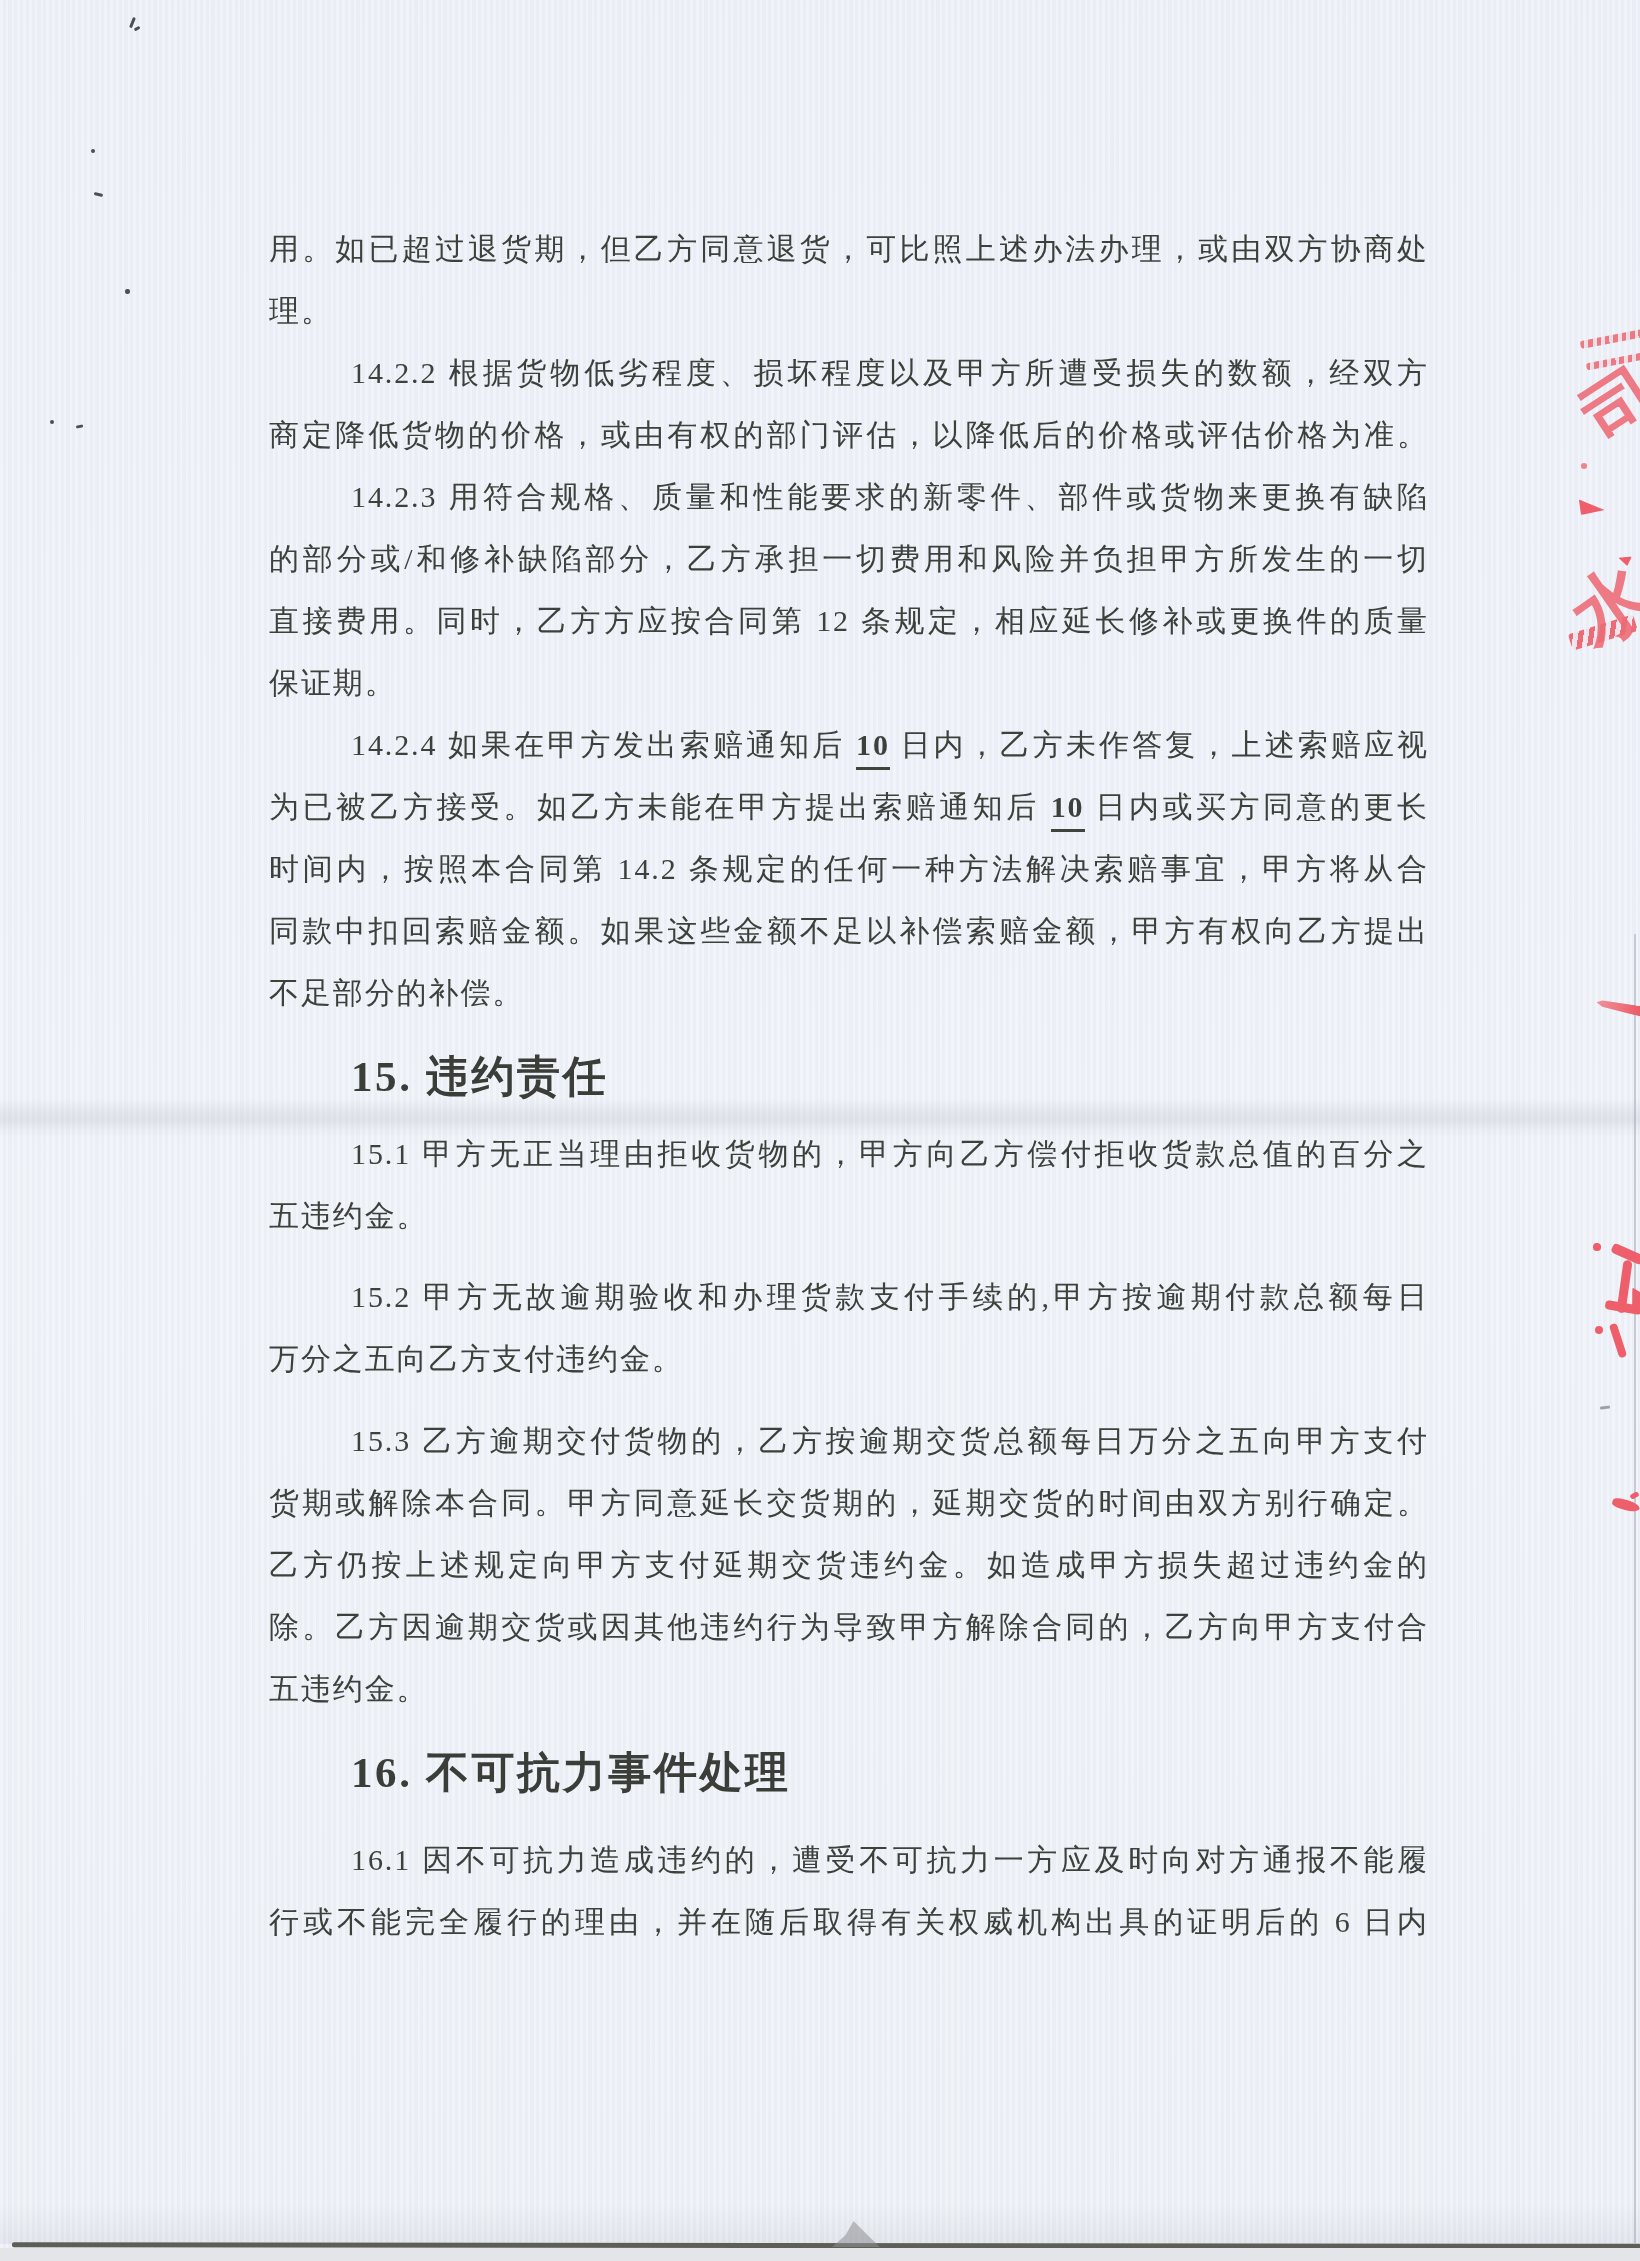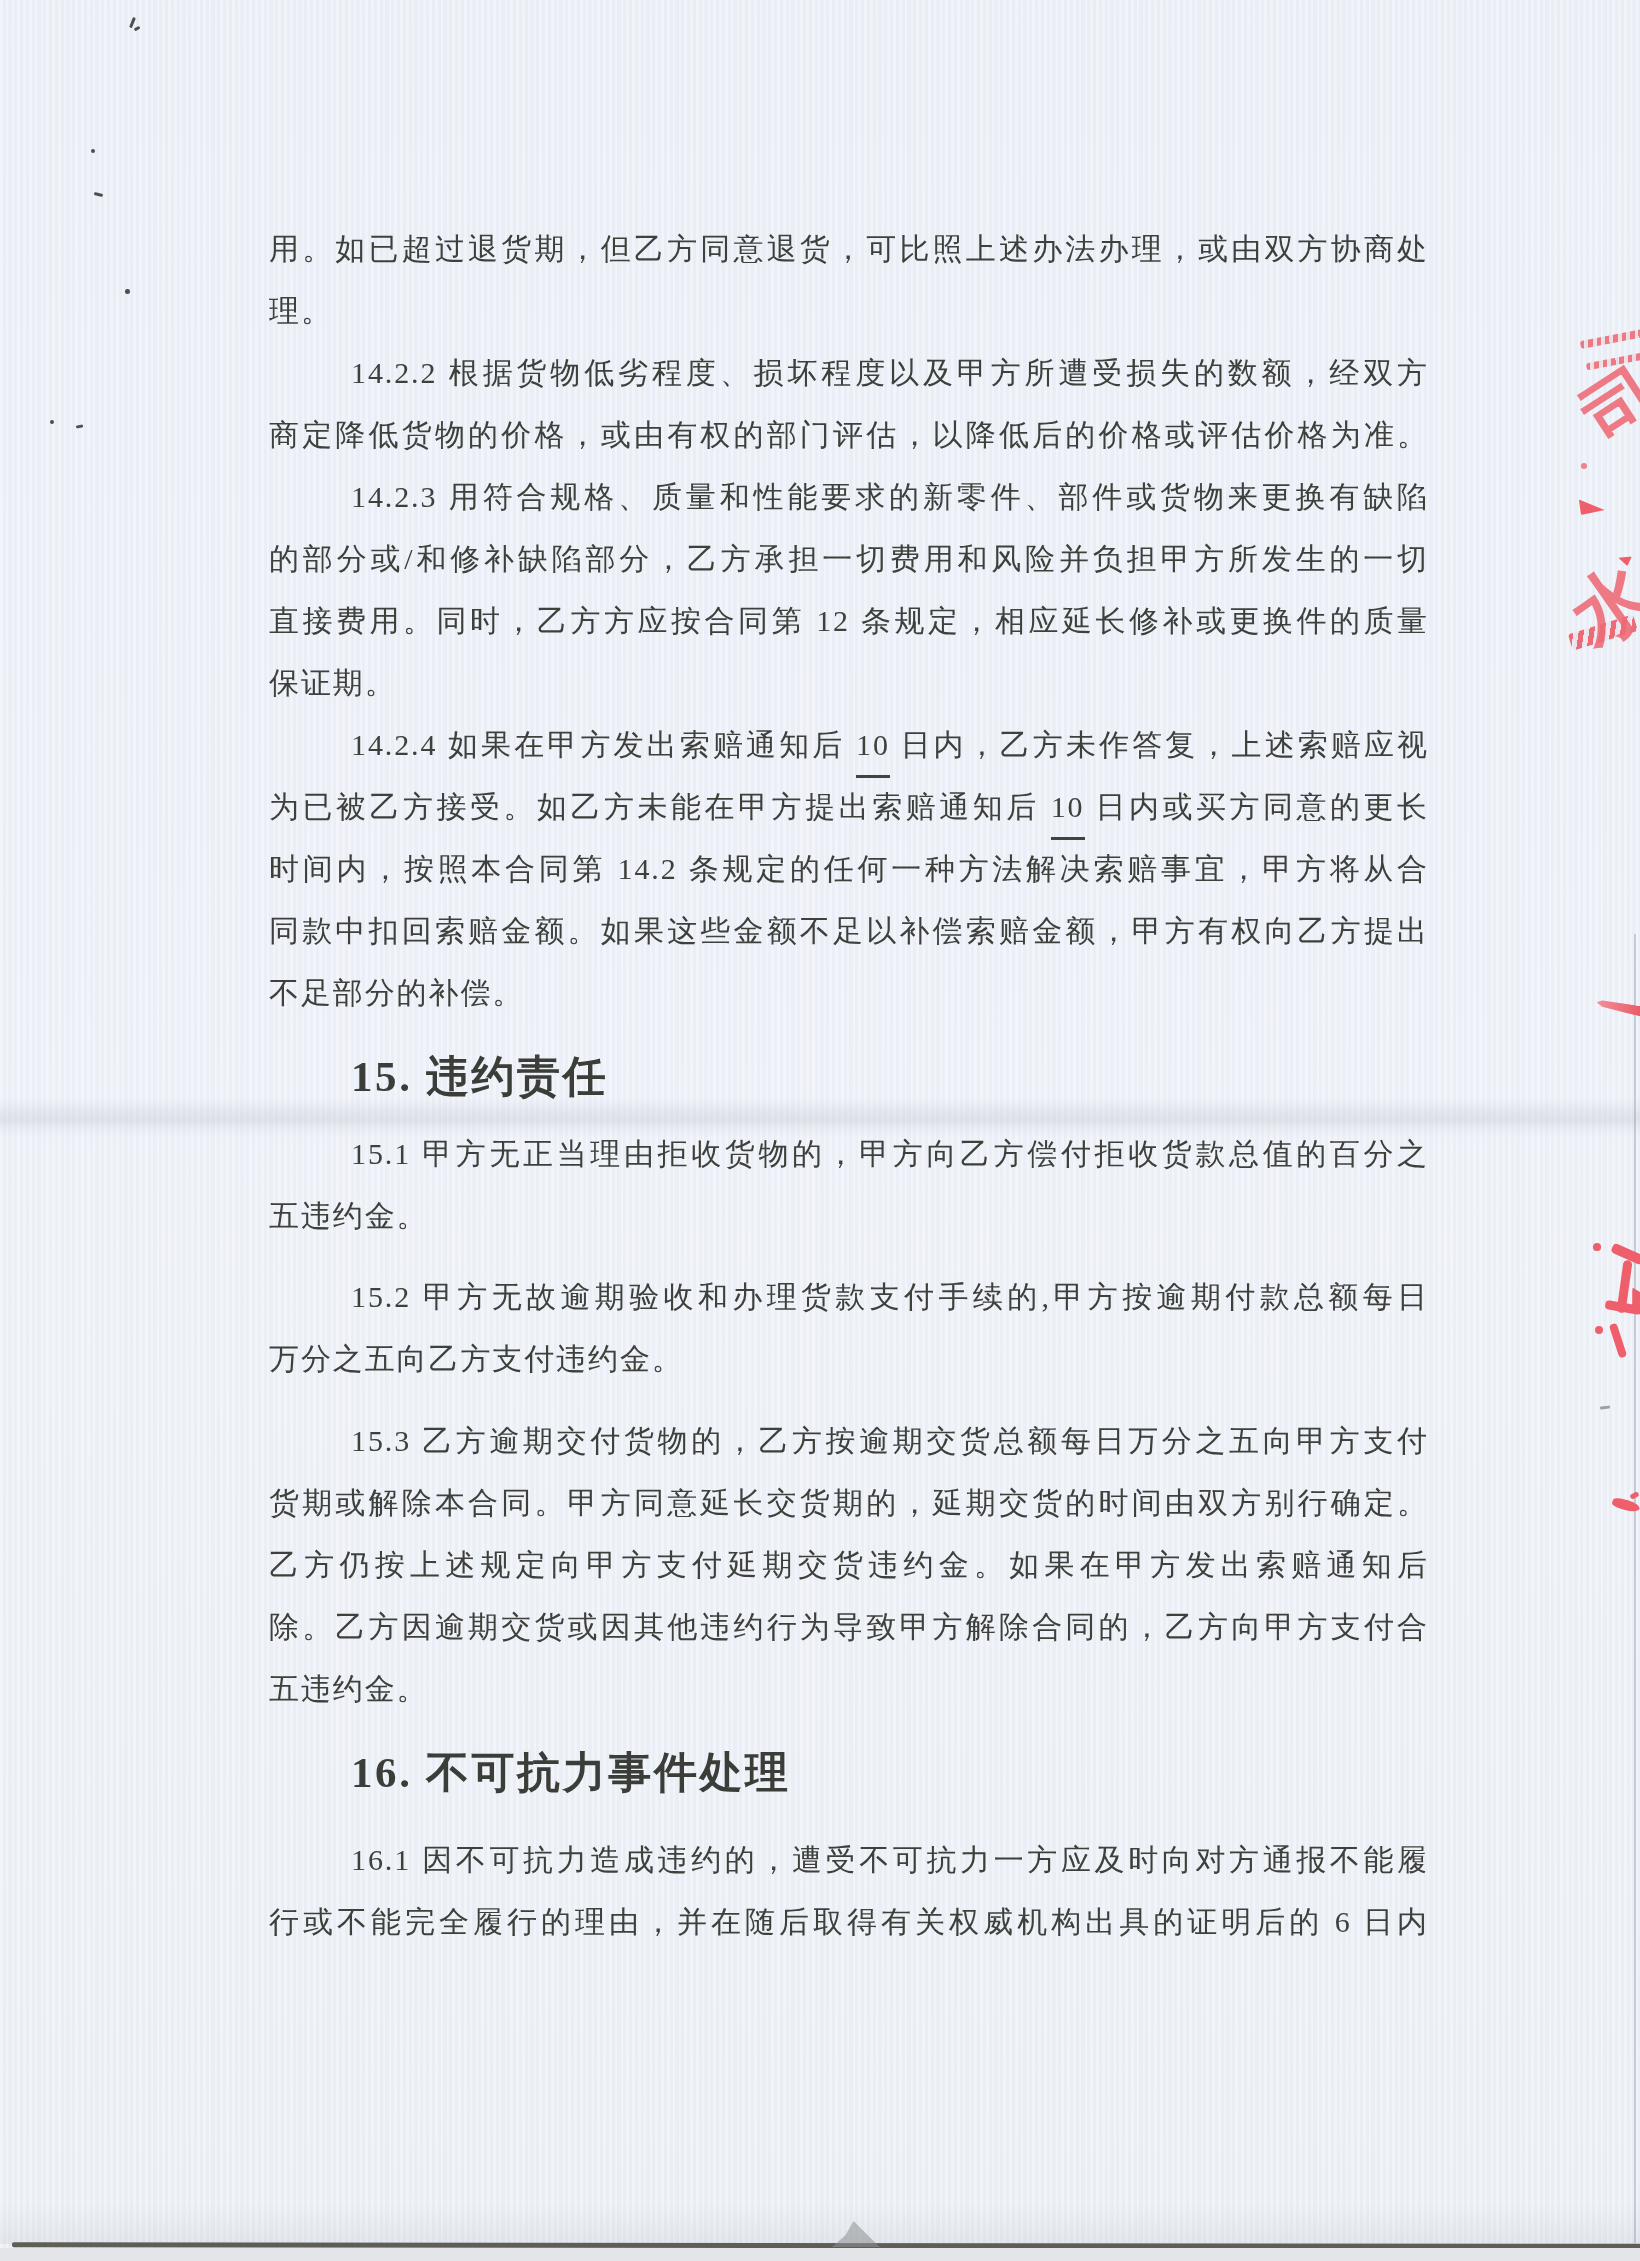--- a/index.html
+++ b/index.html
@@ -49,21 +49,21 @@
     line-height:62px;
     white-space:nowrap;
     letter-spacing:2.6px;
   }
   .m-h15{margin-top:22px;}
   .m-p151{margin-top:15px;}
   .m-p152{margin-top:19.3px;}
   .m-p153{margin-top:19.3px;}
   .m-h16{margin-top:22.5px;}
   .m-p161{margin-top:24.5px;}
-  .ul{border-bottom:3.2px solid #41443d;padding-bottom:14px;}
+  .ul{border-bottom:3.2px solid #41443d;padding-bottom:6px;font-weight:bold;}
 
   
   .crease{
     position:absolute;left:0;top:1098px;width:1641px;height:40px;
     background:linear-gradient(180deg, rgba(110,118,132,0) 0%,
       rgba(110,118,132,0.10) 38%, rgba(110,118,132,0.13) 55%,
       rgba(110,118,132,0.04) 80%, rgba(110,118,132,0) 100%);
     pointer-events:none;
   }
   .edge-vline{
@@ -192,21 +192,21 @@
     </div>
 
     <div class="para m-p152">
       <div class="line indent">15.2 甲方无故逾期验收和办理货款支付手续的,甲方按逾期付款总额每日</div>
       <div class="line last">万分之五向乙方支付违约金。</div>
     </div>
 
     <div class="para m-p153">
       <div class="line indent">15.3 乙方逾期交付货物的，乙方按逾期交货总额每日万分之五向甲方支付</div>
       <div class="line">货期或解除本合同。甲方同意延长交货期的，延期交货的时间由双方别行确定。</div>
-      <div class="line">乙方仍按上述规定向甲方支付延期交货违约金。如果在甲方发出索赔通知后</div>
+      <div class="line">乙方仍按上述规定向甲方支付延期交货违约金。如造成甲方损失超过违约金的</div>
       <div class="line">除。乙方因逾期交货或因其他违约行为导致甲方解除合同的，乙方向甲方支付合</div>
       <div class="line last">五违约金。</div>
     </div>
 
     <div class="heading m-h16">16. 不可抗力事件处理</div>
 
     <div class="para m-p161">
       <div class="line indent">16.1 因不可抗力造成违约的，遭受不可抗力一方应及时向对方通报不能履</div>
       <div class="line">行或不能完全履行的理由，并在随后取得有关权威机构出具的证明后的 6 日内</div>
     </div>

